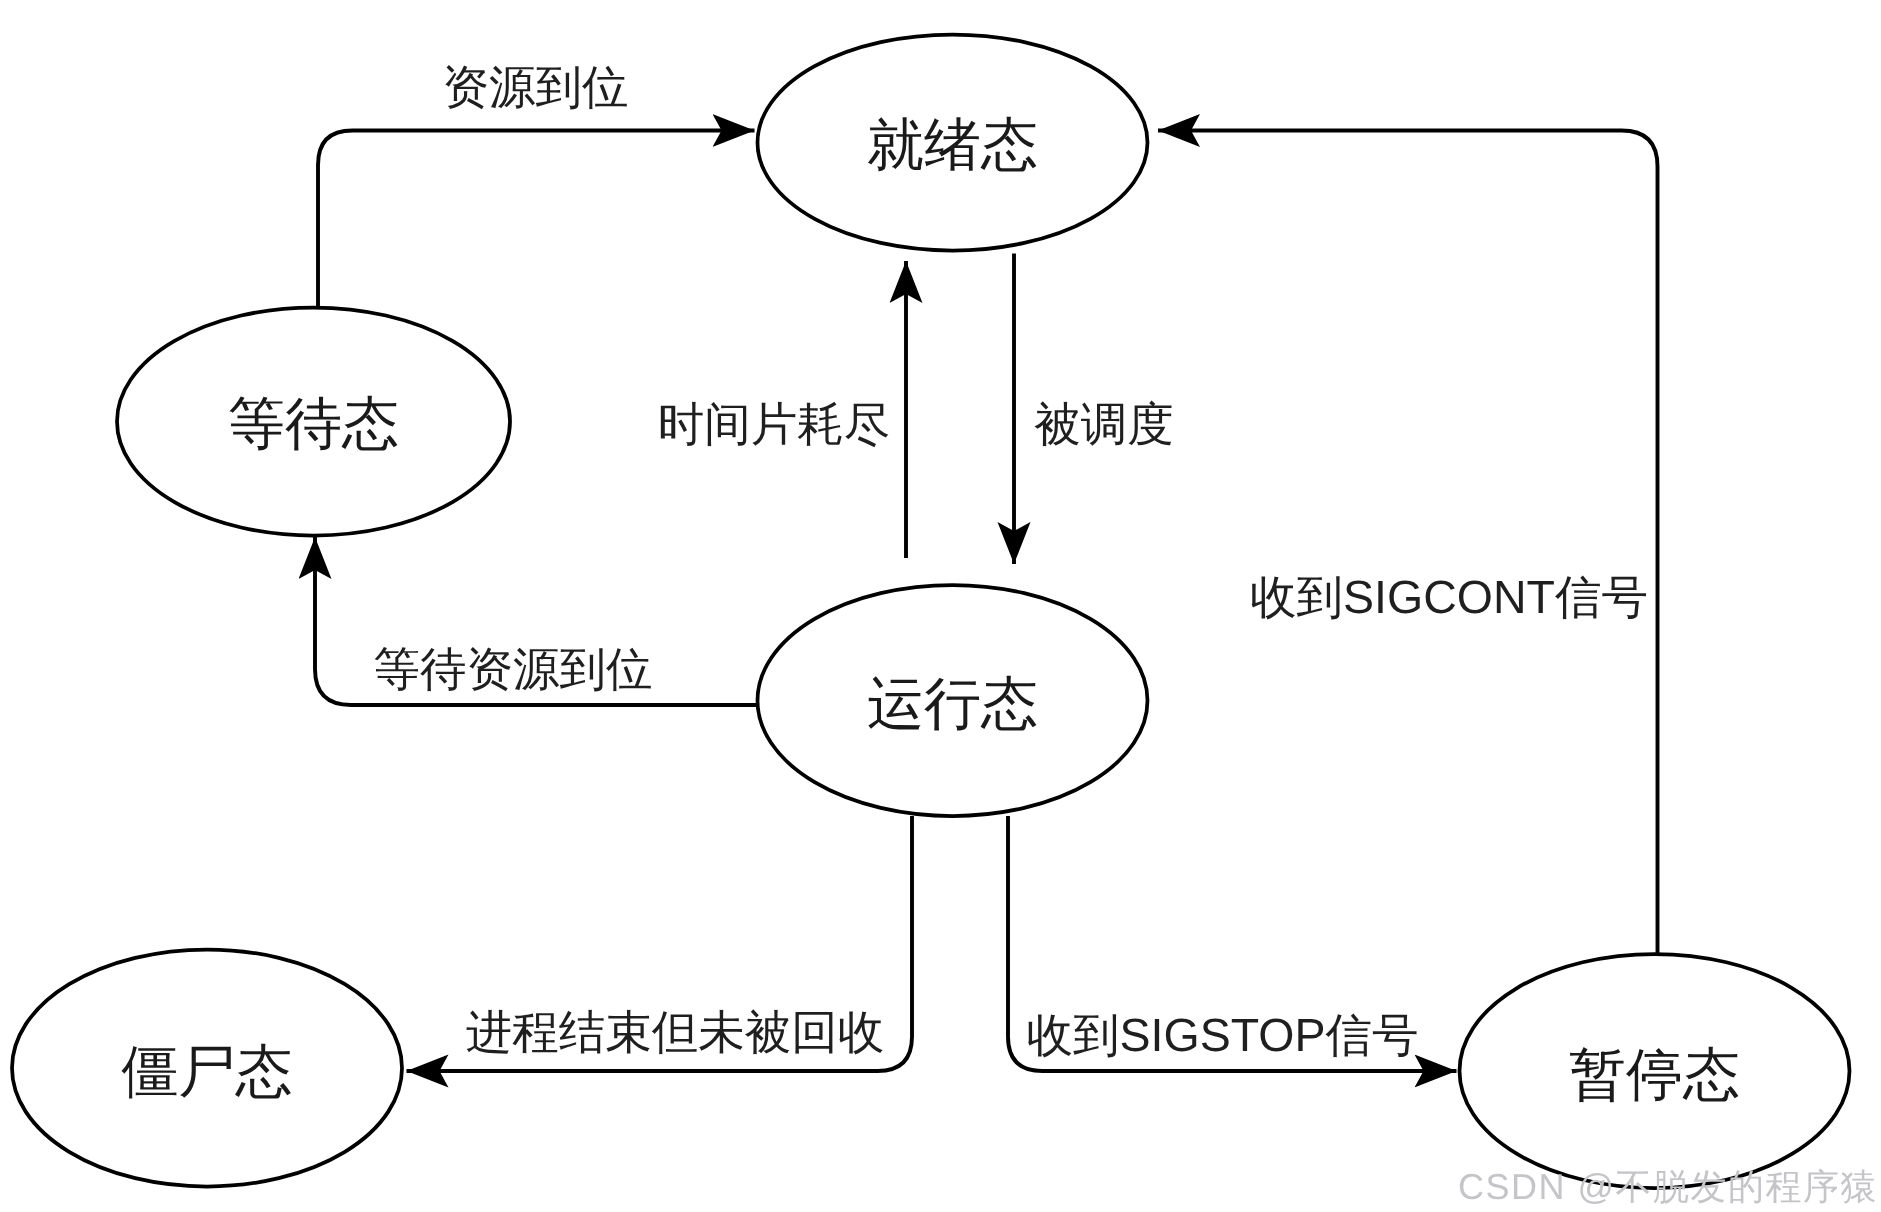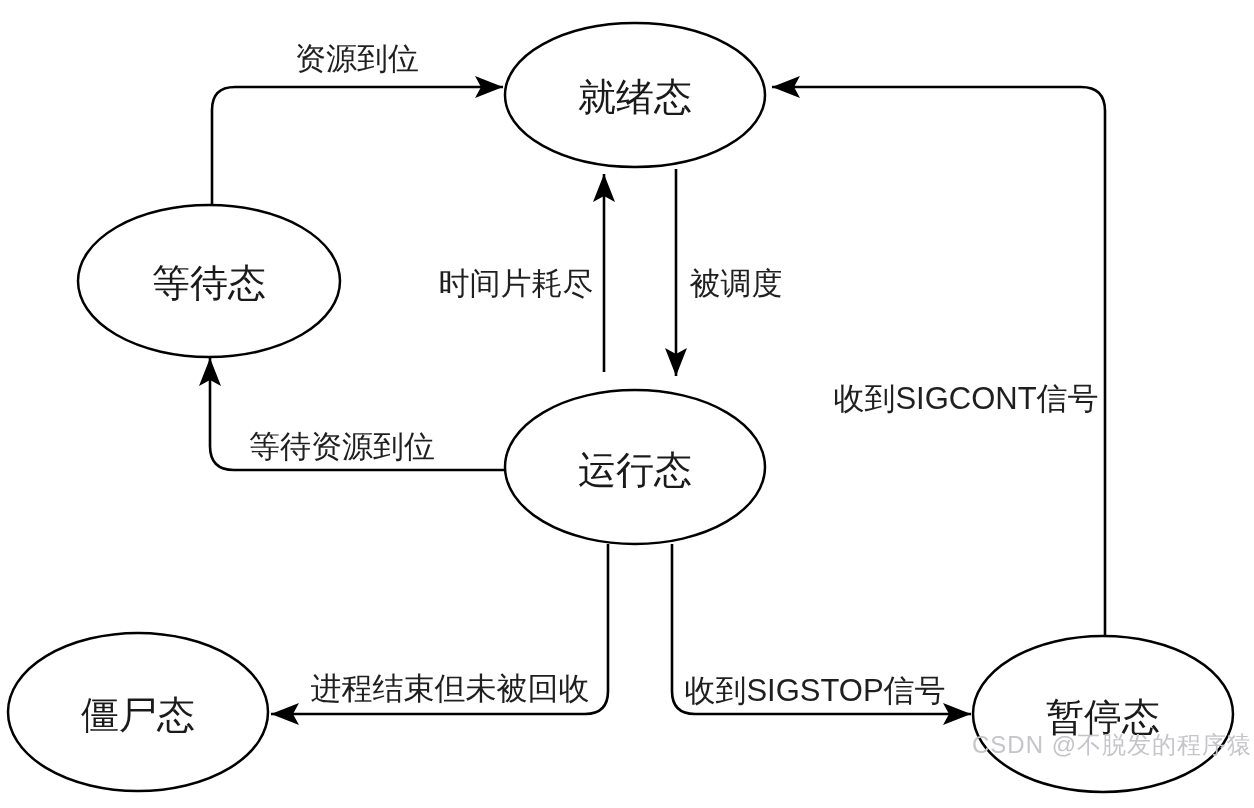--- a/index.html
+++ b/index.html
@@ -33,21 +33,21 @@
     dominant-baseline: central;
   }
   .edge-label {
     font-size: 31px;
     fill: #1f1f1f;
     text-anchor: middle;
     dominant-baseline: central;
   }
   .watermark {
     position: absolute;
-    top: 729px;
+    top: 775px;
     right: 2px;
     font-size: 24px;
     color: #c5c5c9;
     letter-spacing: 1px;
     white-space: nowrap;
   }
 </style>
 </head>
 <body>
 

